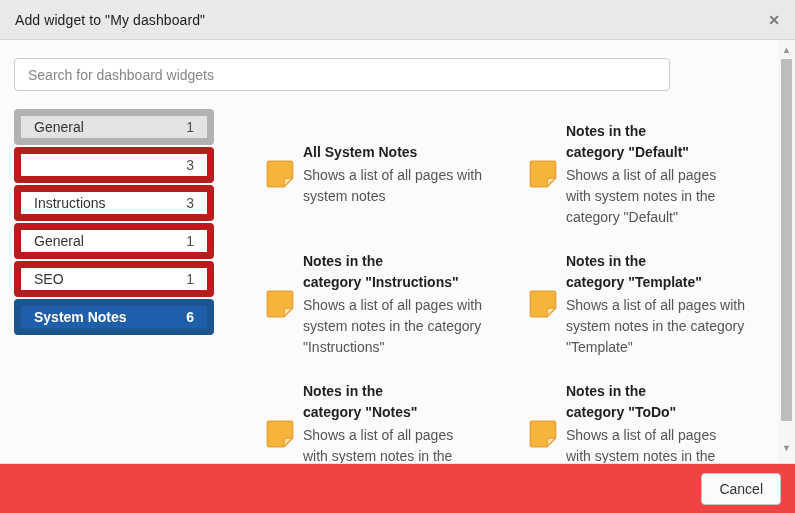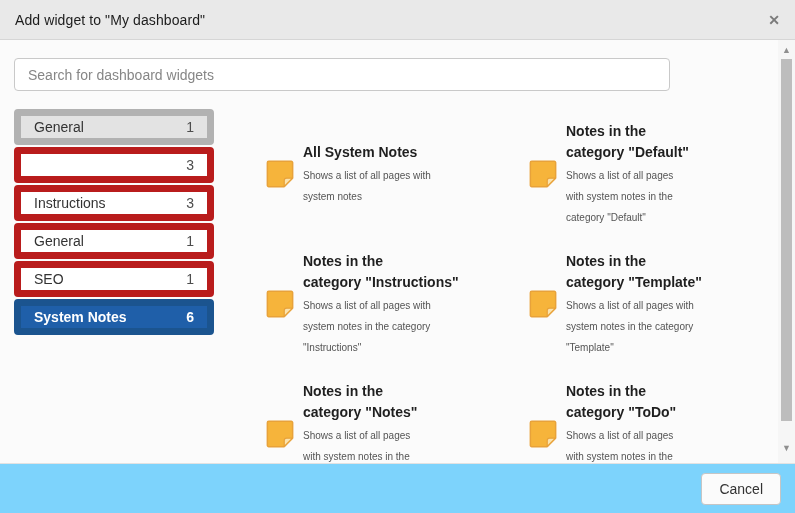--- a/index.html
+++ b/index.html
@@ -34,31 +34,31 @@
   .cat.selected { background:#1f5fa9; border-color:#1b548f; color:#fff; font-weight:bold; }
   .cat.selected .cat-count { color:#fff; }
 
   
   .grid { margin-left:51px; display:grid; grid-template-columns:263px 263px; grid-auto-rows:130px; }
   .widget { display:flex; align-items:center; cursor:pointer; }
   .note-icon { flex:none; width:30px; height:30px; }
   .note-icon svg { display:block; }
   .widget-text  { margin-left:8px; }
   .widget-title { font-size:14px; font-weight:bold; color:#1f1f1f; line-height:21px; white-space:pre-line; }
-  .widget-desc  { font-size:10px; color:#545454; line-height:21px; margin-top:2px; white-space:pre-line; }
+  .widget-desc  { font-size:14px; color:#545454; line-height:21px; margin-top:2px; white-space:pre-line; }
 
   
   .scrollbar { position:absolute; top:0; right:0; bottom:0; width:17px; background:#f6f6f6; }
   .sb-arrow { position:absolute; left:0; width:100%; text-align:center; color:#8f8f8f; font-size:9px; line-height:9px; cursor:pointer; }
   .sb-arrow.up   { top:6px; }
   .sb-arrow.down { bottom:10px; }
   .sb-thumb { position:absolute; top:19px; left:3px; width:11px; height:362px; background:#bdbdbd; cursor:pointer; }
 
   
-  .footer { position:absolute; left:0; right:0; bottom:0; height:50px; background:#7dd3fc;
+  .footer { position:absolute; left:0; right:0; bottom:0; height:50px; background:#ef4444;
             border-top:1px solid #e2e2e2; display:flex; align-items:center;
             justify-content:flex-end; padding:0 14px; }
   .cancel { height:32px; padding:0 17px; background:#fbfbfb; border:1px solid #c5c5c5;
             border-radius:4px; font-size:14px; color:#333; font-family:inherit; cursor:pointer; }
 </style>
 </head>
 <body>
 
 <div class="dialog">
 

